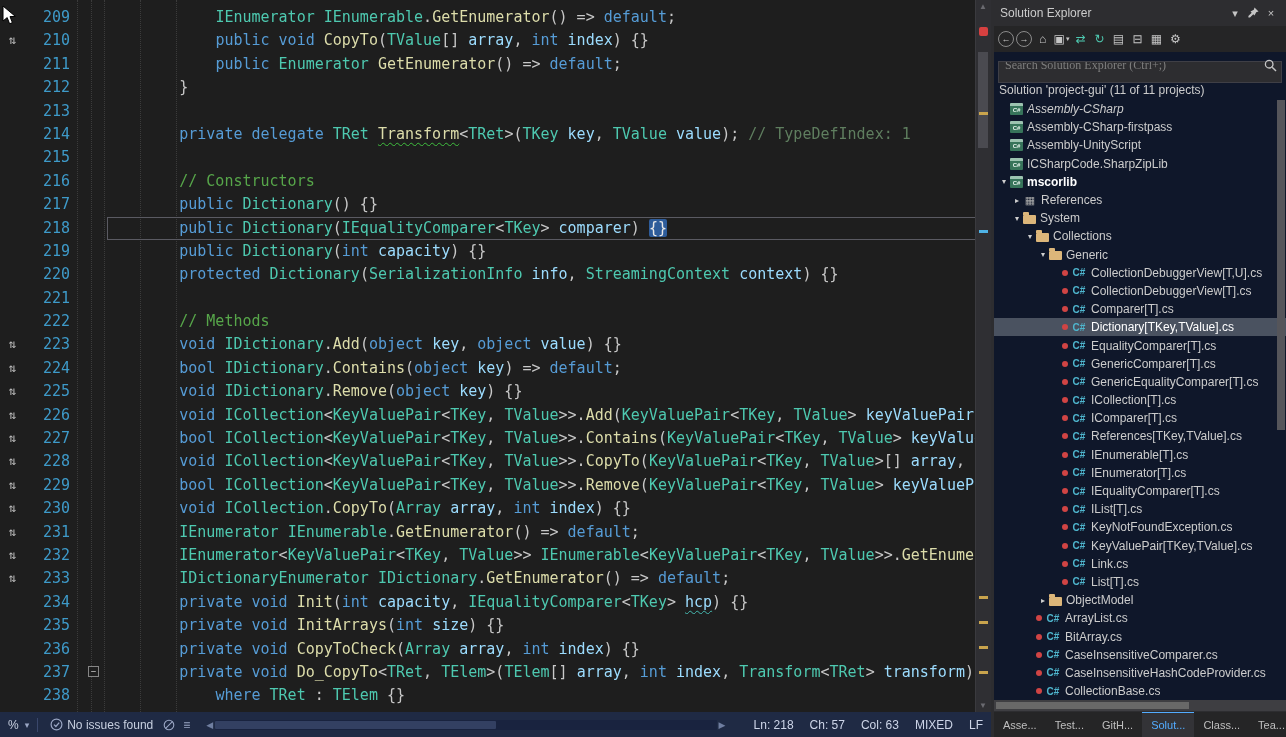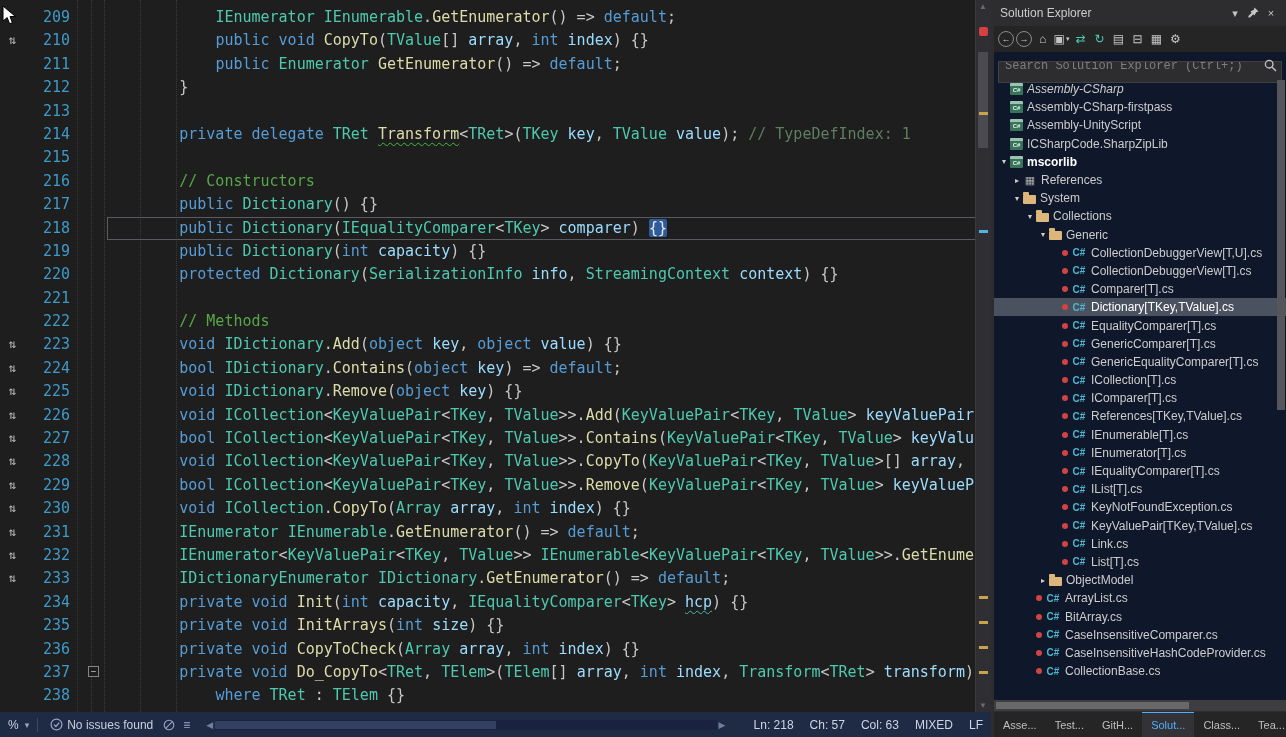--- a/index.html
+++ b/index.html
@@ -42,21 +42,21 @@
   
   #sx{width:292px;border-left:3px solid #2D2D30;background:#0f172a;display:flex;flex-direction:column;color:#CCCCCC}
   #sx-header{height:26px;display:flex;align-items:center;padding:0 6px;background:#2D2D30;font-size:12px}
   #sx-header .ttl{flex:1}
   #sx-header .hic{width:18px;text-align:center;color:#C5C5C5;font-size:11px}
   #sx-toolbar{height:26px;display:flex;align-items:center;gap:2px;padding:0 4px;background:#252526}
   .tbic{min-width:17px;height:18px;display:inline-flex;align-items:center;justify-content:center;color:#C5C5C5;font-size:12px}
   .tbic.circ{border:1px solid #8A8A8A;border-radius:50%;width:14px;height:14px;min-width:14px;font-size:9px}
   .tbic .cv{font-size:7px;color:#C5C5C5;margin-left:1px}
   #sx-search{position:relative;margin:3px 4px;height:22px}
-  #sx-search input{width:100%;height:22px;box-sizing:border-box;background:#2D2D30;border:1px solid #3F3F46;color:#B8B8B8;font-size:12px;padding:0 22px 12px 6px;font-family:Liberation Mono, monospace}
+  #sx-search input{width:100%;height:22px;box-sizing:border-box;background:#2D2D30;border:1px solid #3F3F46;color:#B8B8B8;font-size:12px;padding:0 22px 12px 6px;font-family:Liberation Serif, serif}
   #sx-search input::placeholder{color:#7F7F7F}
   #sx-search svg{position:absolute;right:5px;top:4px}
   #sx-sol{height:20px;line-height:20px;font-size:12px;padding-left:5px;white-space:nowrap}
   #sx-tree{flex:1;overflow:hidden;position:relative;font-size:12px}
   .trow{height:18.2px;display:flex;align-items:center;white-space:nowrap}
   .trow.selected{background:#4A5260;color:#FFFFFF}
   .trow.bold .tlabel{font-weight:bold;color:#FFFFFF}
   .texp{width:12px;flex:none;text-align:center;font-size:8px;color:#CFCFCF}
   .tdot{width:6px;height:6px;border-radius:50%;background:#D04444;flex:none;margin-right:3px}
   .tlabel{margin-left:4px;color:#CCCCCC;overflow:hidden;text-overflow:ellipsis}
@@ -202,20 +202,21 @@
     </div>
 
   <div id="sx-search">
     <input type="text" placeholder="Search Solution Explorer (Ctrl+;)" style="">
     <svg width="13" height="13" viewBox="0 0 13 13">
       <circle cx="5.2" cy="5.2" r="3.8" fill="none" stroke="#C5C5C5" stroke-width="1.3"></circle>
       <path d="M8.2 8.2 L12 12" stroke="#C5C5C5" stroke-width="1.4"></path>
     </svg>
   </div>
 
+  <div id="sx-sol">Solution 'project-gui' (11 of 11 projects)</div>
 
   <div id="sx-tree">
     <div id="tree-rows">
         <div class="trow" style="padding-left: 4px; font-style: italic;">
           <span class="texp"></span>
           <span class="ic-proj">C#</span>
           <span class="tlabel">Assembly-CSharp</span>
         </div>
         <div class="trow" style="padding-left: 4px;">
           <span class="texp"></span>

